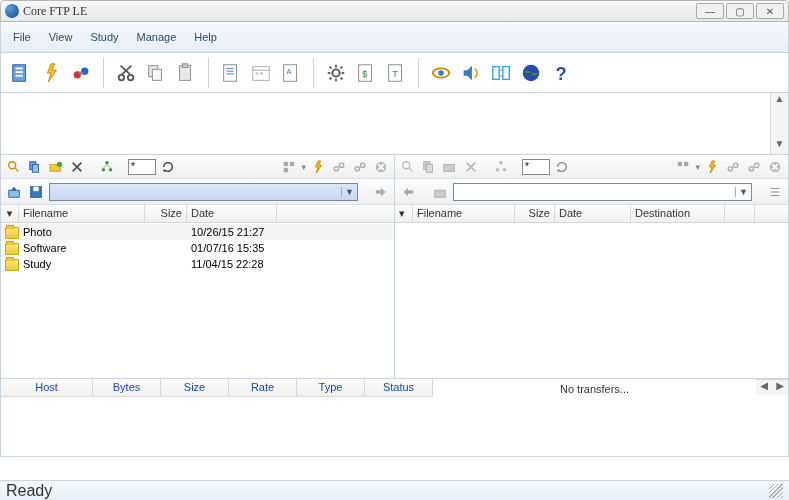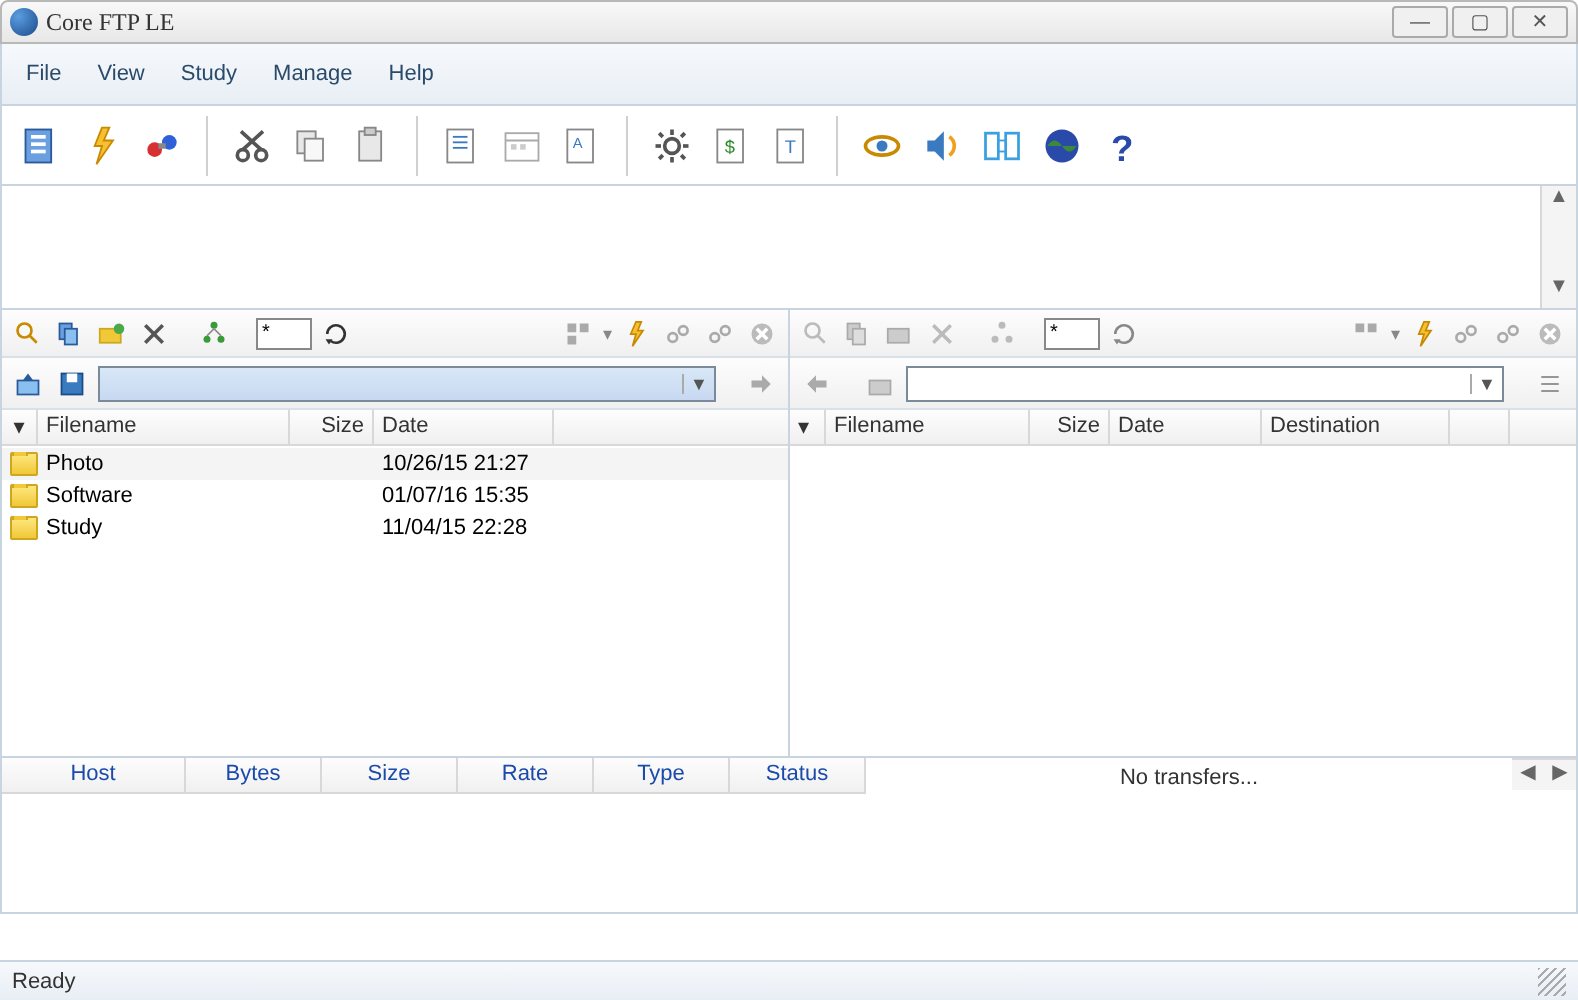--- a/index.html
+++ b/index.html
@@ -69,21 +69,21 @@
 
 
 .queue { border: 1px solid #c8d4e0; border-top: none; height: 78px; background: #fff; display: flex; flex-direction: row; }
 .q-header { height: 18px; display: flex; background: linear-gradient(#fdfdfd, #f0f0f0); border-bottom: 1px solid #d8d8d8; font-size: 11px; }
 .q-header .qcol { border-right: 1px solid #d8d8d8; text-align: center; color: #1a4aaa; padding: 2px 4px; }
 .q-body { flex: 1; display: flex; align-items: flex-start; justify-content: center; padding-top: 4px; font-size: 11px; color: #333; }
 .q-scroll { height: 16px; border-top: 1px solid #d8d8d8; background: #f4f4f4; display: flex; justify-content: space-between; }
 .q-scroll .sbtn { width: 16px; text-align: center; color: #666; font-size: 10px; }
 
 
-.statusbar { position: absolute; bottom: 0; left: 0; right: 0; height: 20px; background: linear-gradient(#f6f9fc, #e8eef5); border-top: 1px solid #c8d4e0; display: flex; align-items: center; padding: 0 6px; font-size: 11px; color: #333; justify-content: center; }
+.statusbar { position: absolute; bottom: 0; left: 0; right: 0; height: 20px; background: linear-gradient(#f6f9fc, #e8eef5); border-top: 1px solid #c8d4e0; display: flex; align-items: center; padding: 0 6px; font-size: 16px; color: #333; justify-content: center; }
 .statusbar .grip { margin-left: auto; width: 14px; height: 14px; background: repeating-linear-gradient(135deg, #aaa 0 1px, transparent 1px 3px); }
 
 .flex1 { flex: 1; }
 .gap6 { width: 6px; }
 </style>
 </head>
 <body>
 
 <div class="titlebar">
   <div class="appicon"></div>

